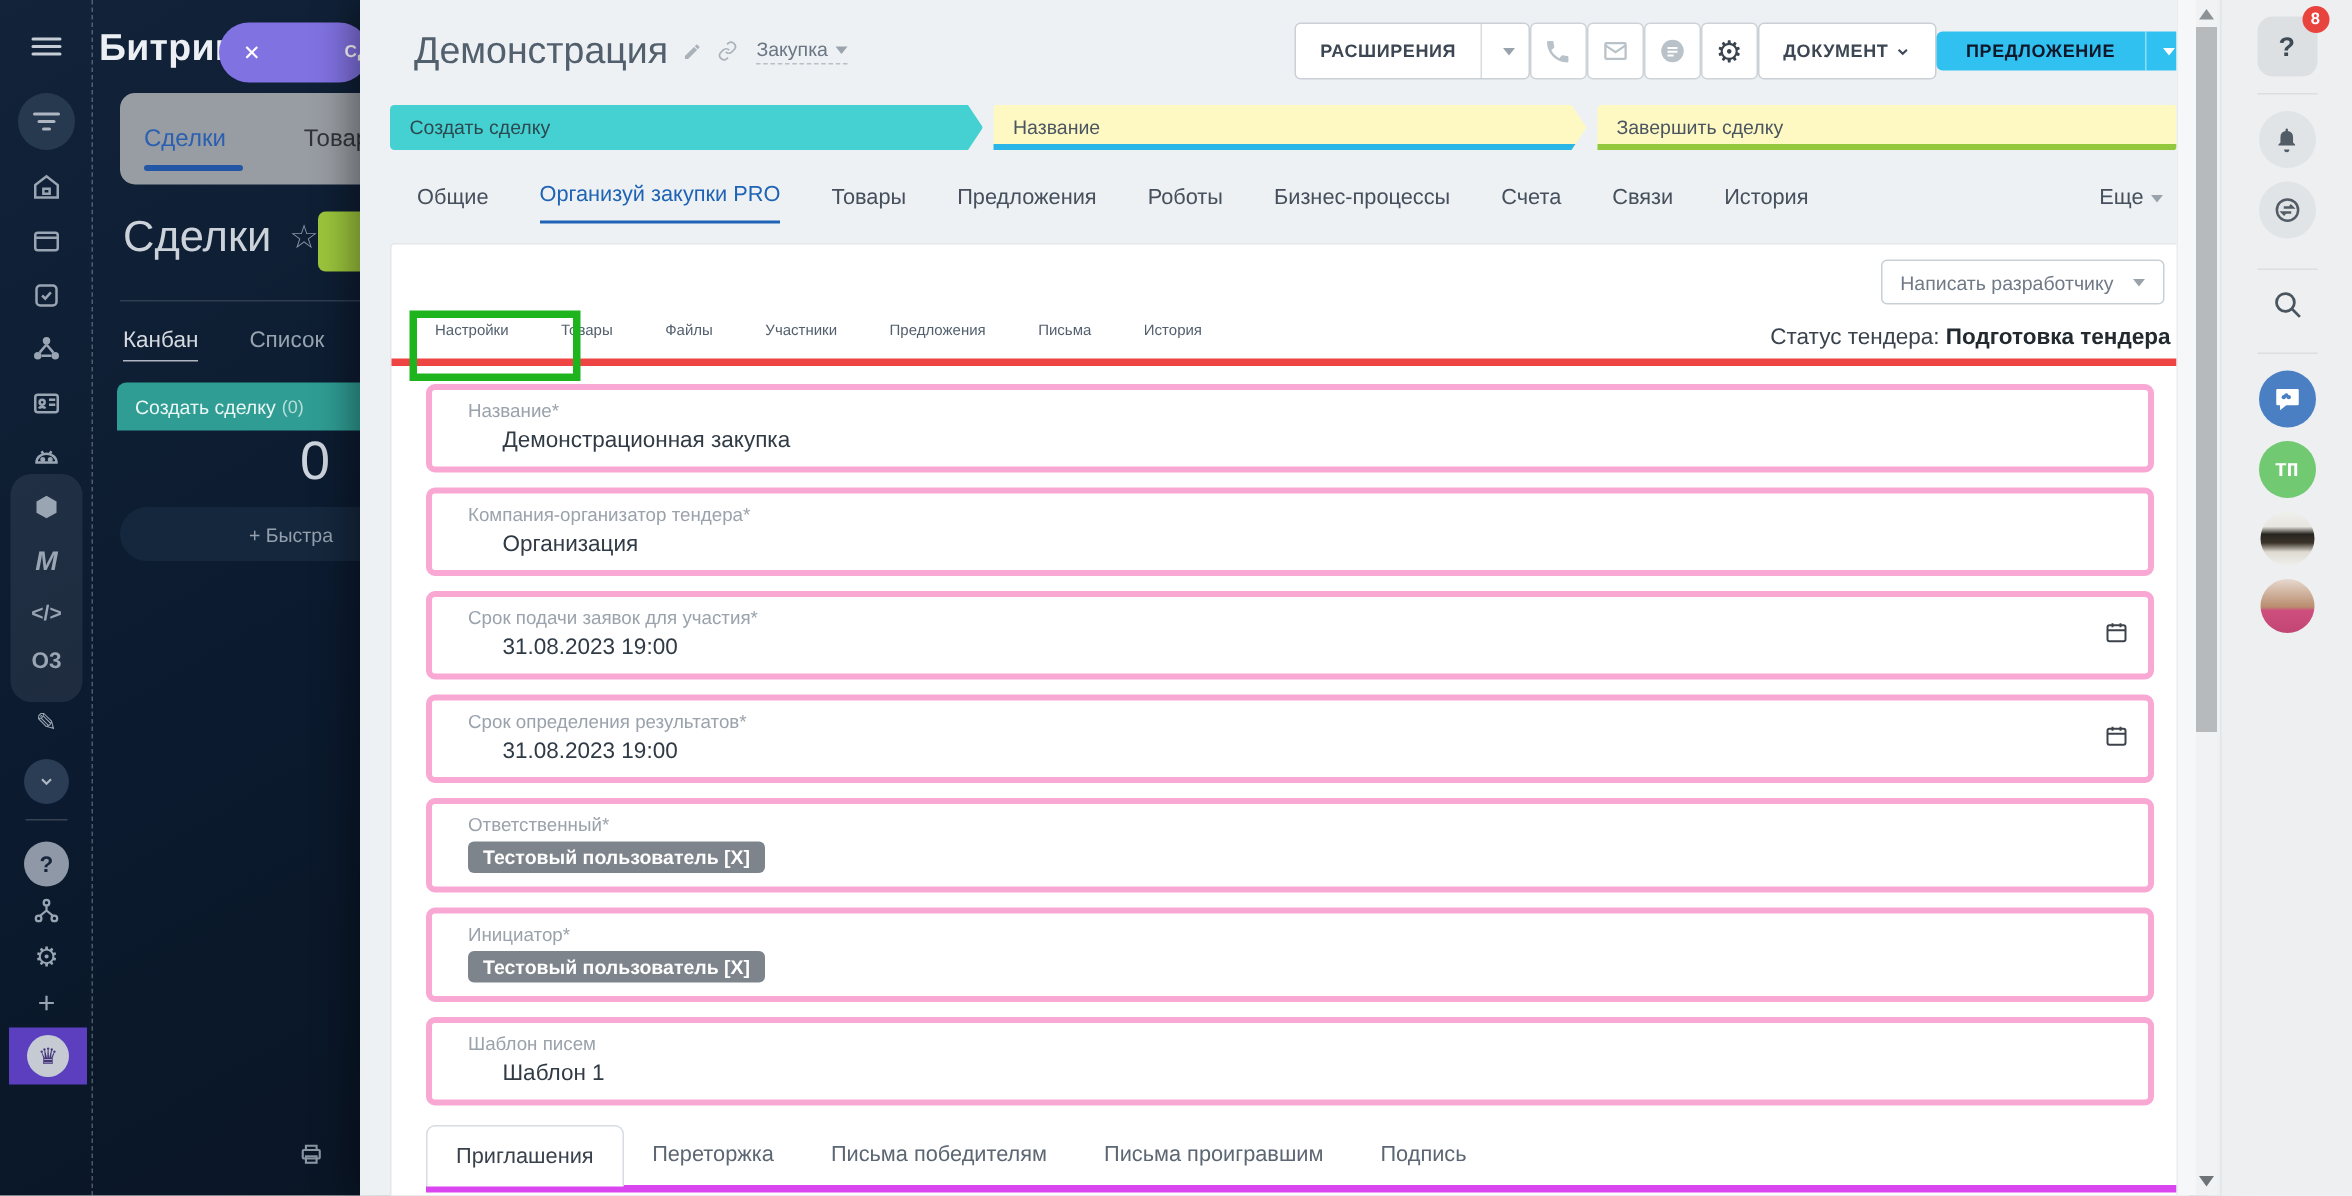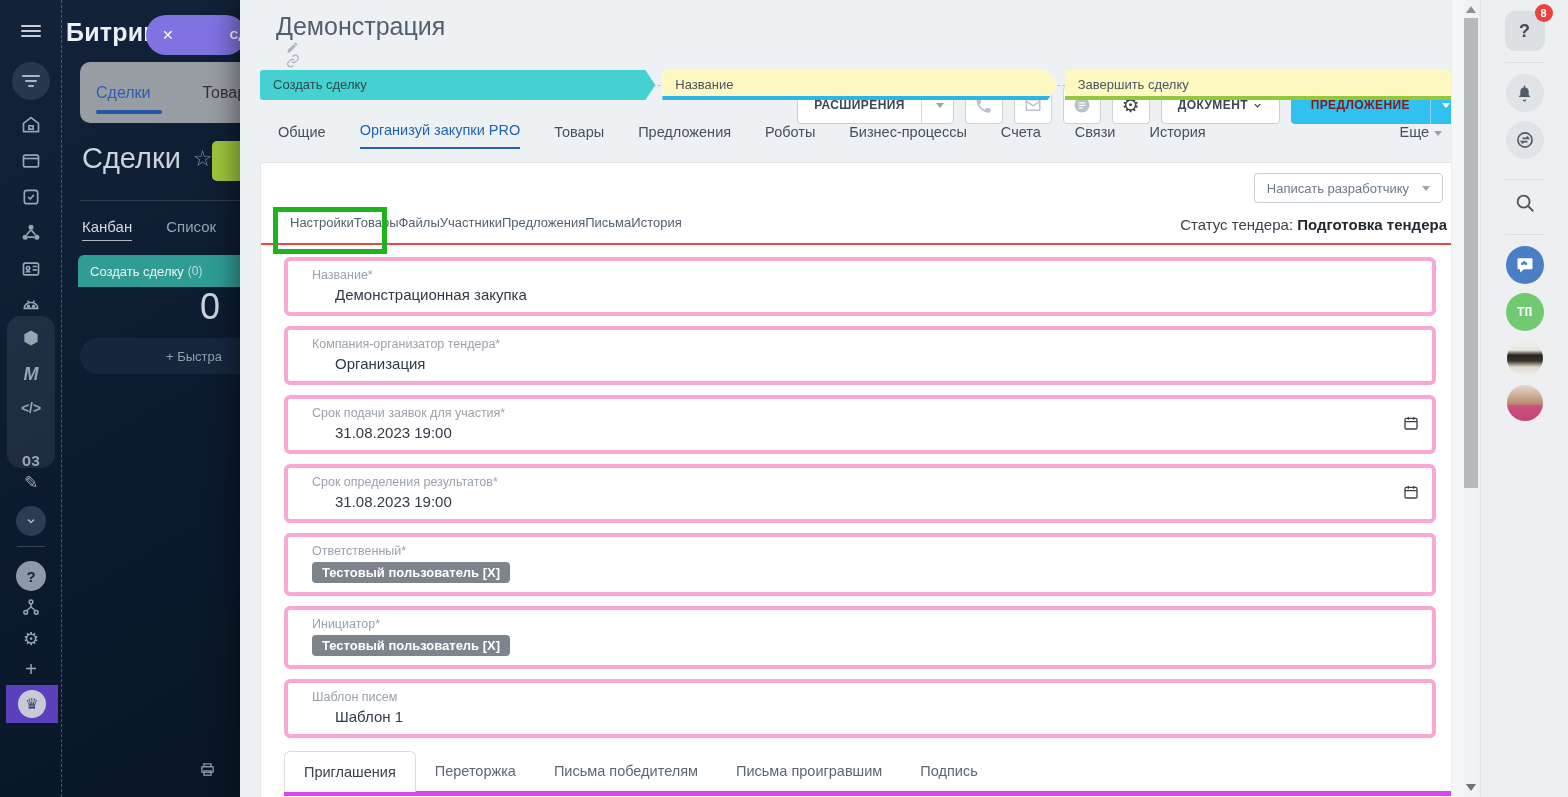--- a/index.html
+++ b/index.html
@@ -39,53 +39,53 @@
   .printer { position:absolute; left:199px; top:761px; color:#8b95a3; }
 
   
   .chip { position:absolute; left:146px; top:15px; height:40px; width:100px; background:#8172e2; border-radius:20px; z-index:2; display:flex; align-items:center; gap:9px; padding-left:16px; color:#fff; }
   .chip .x { font-size:14px; }
   .chip .lbl { font-size:11.5px; font-weight:bold; letter-spacing:.6px;margin-left:47px; }
 
   
   .slider { position:absolute; left:240px; top:0; width:1240px; height:797px; background:#eef1f4; z-index:3; box-shadow:-6px 0 24px rgba(0,0,0,.4); overflow:hidden; }
 
-  .sl-header { display:flex; padding:12px 20px 0 36px; height:56px;flex-direction:column; }
+  .sl-header { display:flex; align-items:center; padding:12px 20px 0 36px; height:56px; }
   .sl-title { font-size:25px; color:#525f6d; font-weight:400; }
   .t-ico { color:#a9b2ba; margin-left:10px; display:inline-flex; }
   .deal-type { margin-left:12px; font-size:13px; color:#6b7684; border-bottom:1px dashed #b7bfc7; padding-bottom:2px; }
   .caret { display:inline-block; width:0; height:0; border-left:4px solid transparent; border-right:4px solid transparent; border-top:5px solid #9aa3ab; margin-left:5px; vertical-align:middle; }
 
-  .toolbar { margin-left:auto; display:flex; align-items:center; gap:11px; }
+  .toolbar { margin-left:auto; display:flex; align-items:center; }
   .wbtn { height:38px; background:#fff; border:1px solid #c9d0d6; border-radius:4px; display:flex; align-items:center; color:#3d4754; }
   .wbtn .seg { padding:0 16px; font-size:12px; font-weight:bold; letter-spacing:.4px; display:flex; align-items:center; height:100%; }
   .wbtn .seg2 { border-left:1px solid #d7dce0; width:32px; justify-content:center; padding:0; }
   .icon-tile { width:38px; height:38px; background:#fff; border:1px solid #cdd3d8; border-radius:4px; display:flex; align-items:center; justify-content:center; color:#b9c1c9; }
   .icon-tile.dark { color:#39434e; font-family:"DejaVu Sans",sans-serif; font-size:20px; }
-  .cy-btn { height:38px; background:#30c1f1; border-radius:4px; display:flex; align-items:center; color:#7f1d1d; }
+  .cy-btn { height:26px; background:#30c1f1; border-radius:4px; display:flex; align-items:center; color:#0f172a; }
   .cy-btn .seg { padding:0 20px; font-size:12px; font-weight:bold; letter-spacing:.4px; height:100%; display:flex; align-items:center; }
   .cy-btn .seg2 { border-left:1px solid rgba(255,255,255,.45); width:30px; justify-content:center; padding:0; }
   .cy-btn .caret { border-top-color:#fff; margin:0; }
 
   .stagebar { display:flex; gap:7px; margin:14px 20px 0; height:30px; }
   .stage { flex:1; position:relative; font-size:13px; line-height:30px; padding-left:13px; color:#4a5561; clip-path:polygon(0 0, calc(100% - 10px) 0, 100% 50%, calc(100% - 10px) 100%, 0 100%); background:#fef9c3; border-radius:3px 0 0 3px; }
   .stage.teal { background:#45d1d1; color:#2c4a50; }
   .stage .uline { position:absolute; left:0; right:0; bottom:0; height:4px; }
   .u-cyan { background:#2ab7e8; }
   .u-green { background:#94c83c; }
 
   .deal-tabs { display:flex; align-items:flex-end; gap:34px; margin:22px 20px 0 38px; font-size:14.5px; color:#46505c; }
   .deal-tabs .dtab { padding-bottom:9px; cursor:pointer; white-space:nowrap; }
   .deal-tabs .active { color:#1f63b5; border-bottom:2px solid #1f63b5; }
   .more-tab { margin-left:auto; margin-right:18px; padding-bottom:9px; color:#46505c; }
 
   
   .card { position:relative; margin:13px 20px 0; background:#fff; border:1px solid #e3e7ea; border-radius:3px; height:660px; }
   .dev-btn { position:absolute; right:16px; top:10px; height:30px; border:1px solid #c8cfd5; border-radius:4px; background:#fff; display:flex; align-items:center; gap:8px; padding:0 12px; font-size:13px; color:#707a87; }
-  .panel-tabs { display:flex; padding:0 0 13px 29px; margin-top:52px; font-size:13px; color:#525f6d; border-bottom:2px solid #ef4444; }
+  .panel-tabs { display:flex; gap:35px; padding:0 0 13px 29px; margin-top:52px; font-size:10px; color:#525f6d; border-bottom:5px solid #ef4444; }
   .green-box { position:absolute; left:12px; top:44px; width:114px; height:47px; border:5px solid #1eb41e; z-index:4; }
   .status-line { position:absolute; right:12px; top:53px; font-size:15px; color:#3a434d; }
   .status-line b { color:#22292f; }
 
   .fields { display:flex; flex-direction:column; gap:10px; margin:12px 23px 0; }
   .field { position:relative; border:4px solid #f9a8d4; border-radius:6px; padding:7px 44px 9px 24px; min-height:52px; background:#fff; }
   .f-label { font-size:12.5px; color:#9aa2ab; }
   .f-value { font-size:15px; color:#313b45; margin-top:4px;margin-left:23px; }
   .f-chip { display:inline-block; background:#7e848b; color:#fff; font-size:13px; font-weight:bold; padding:3px 10px; border-radius:4px; margin-top:4px; }
   .cal-ico { position:absolute; right:13px; top:50%; transform:translateY(-50%); color:#3c434b; }
@@ -176,21 +176,21 @@
         </svg>
     </div>
     <div class="rail-group"></div>
     <div class="rail-icon" style="top:328px;">
       <svg width="20" height="20" viewBox="0 0 24 24" fill="currentColor">
           <path d="M12 3l8 4.5v9L12 21l-8-4.5v-9z"></path>
         </svg>
     </div>
     <div class="rail-icon txt-glyph" style="top:364px;font-size:18px;">M</div>
     <div class="rail-icon" style="top:400px;font-size:14px;font-weight:bold;">&lt;/&gt;</div>
-    <div class="rail-icon" style="top:454px;font-size:15px;font-weight:bold;font-family:Liberation Mono, monospace;">O3</div>
+    <div class="rail-icon" style="top:432px;font-size:15px;font-weight:bold;">O3</div>
     <div class="rail-icon rail-glyph" style="top:472px;">✎</div>
     <div class="rail-icon" style="top:506px;">
       <div class="circle-sm">
           <svg width="12" height="12" viewBox="0 0 24 24" fill="none" stroke="#aeb6c2" stroke-width="3">
             <path d="M6 9l6 6 6-6"></path>
           </svg>
         </div>
     </div>
     <div class="rail-divider" style="top:546px;"></div>
     <div class="rail-icon" style="top:561px;">

